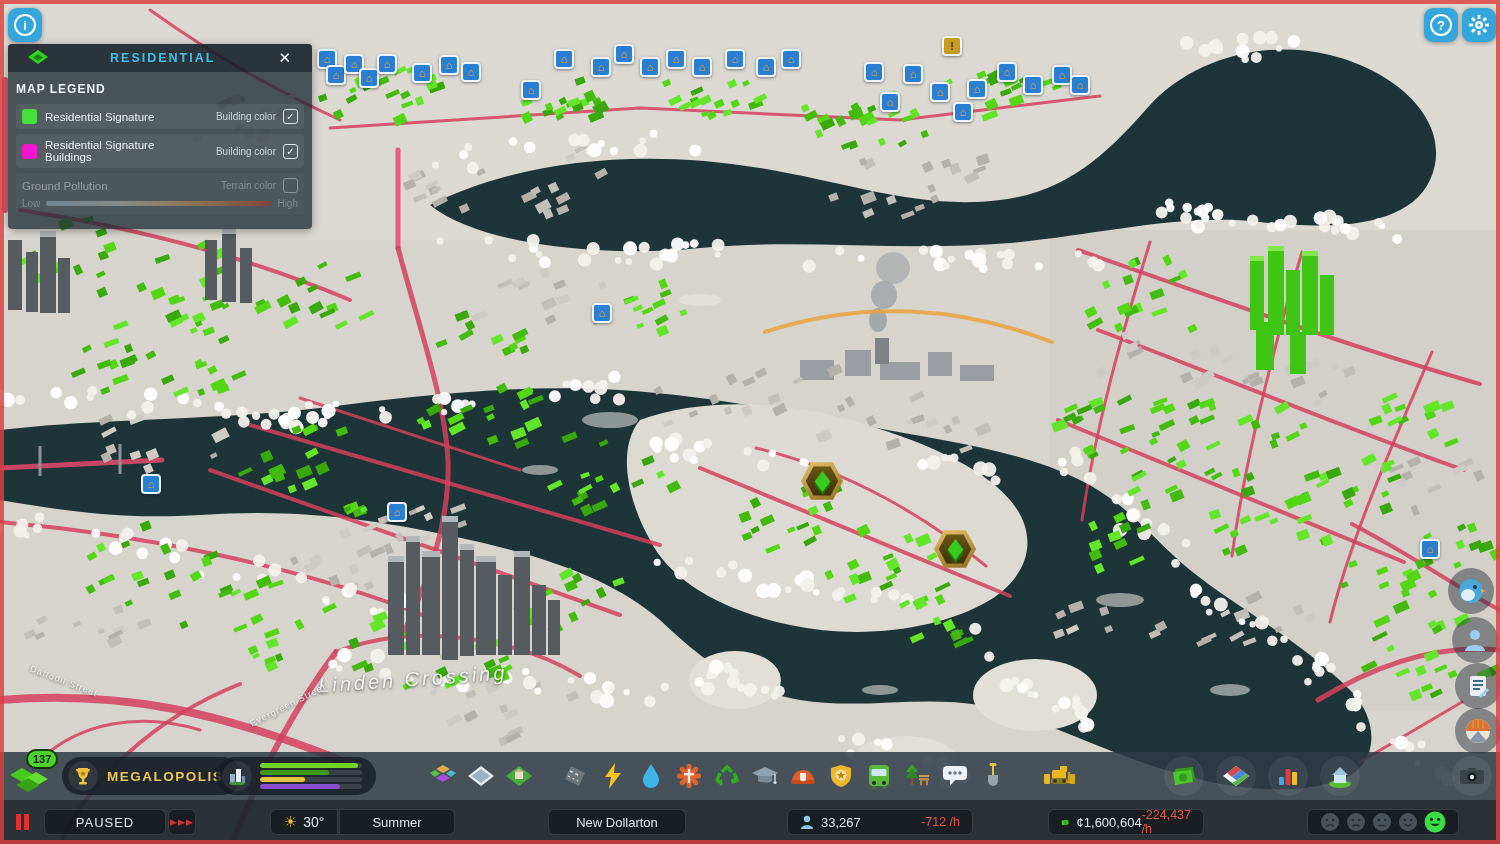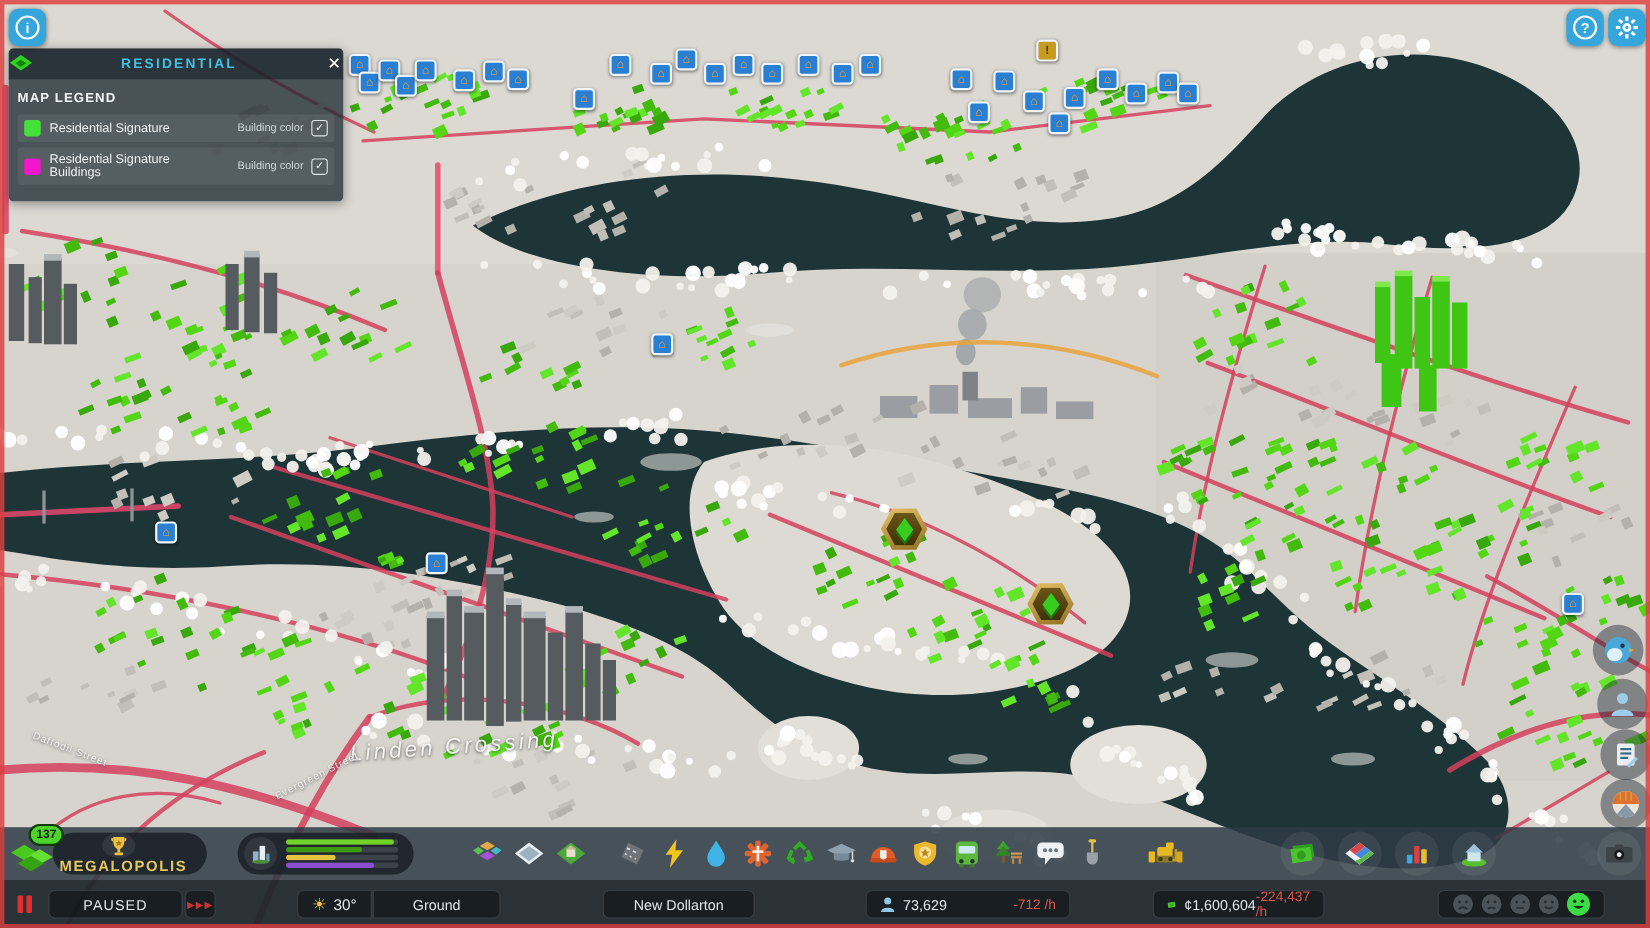--- a/index.html
+++ b/index.html
@@ -30,21 +30,21 @@
   
   #pause-border{position:absolute;inset:0;border:4px solid rgba(221,62,62,.82);pointer-events:none;z-index:60;}
   
   .blue-btn{position:absolute;width:34px;height:34px;border-radius:9px;background:#35a6dc;z-index:30;
             display:flex;align-items:center;justify-content:center;box-shadow:0 1px 4px rgba(0,0,0,.35);cursor:pointer;}
   .circ-glyph{width:22px;height:22px;border-radius:50%;border:2px solid #fff;color:#fff;display:flex;
             align-items:center;justify-content:center;font-size:13px;font-weight:bold;box-sizing:border-box;}
   
   #legend{position:absolute;left:8px;top:44px;width:304px;z-index:25;
           background:rgba(32,43,52,.78);border-radius:4px;color:#e8edf1;box-shadow:0 2px 10px rgba(0,0,0,.35);}
-  #legend-header{height:28px;background:rgba(14,22,30,.5);display:flex;align-items:center;padding:0 0;border-radius:4px 4px 0 0;justify-content:space-between;}
+  #legend-header{height:28px;background:rgba(14,22,30,.5);display:flex;align-items:center;padding:0 19px;border-radius:4px 4px 0 0;justify-content:space-between;}
   #legend-title{flex:1;text-align:center;color:#3fc1e8;font-size:12.5px;font-weight:bold;letter-spacing:2px;}
   #legend-close{color:#fff;font-size:15px;font-weight:bold;cursor:pointer;padding:0 2px;}
   #legend-body{padding:6px 8px 10px;}
   #legend-section{font-size:12px;font-weight:bold;letter-spacing:1px;margin:4px 0 8px;color:#f2f5f7;}
   .lg-row{background:rgba(255,255,255,.07);border-radius:3px;padding:5px 6px;margin-bottom:5px;
           display:flex;align-items:center;font-size:11.5px;}
   .swatch{width:15px;height:15px;border-radius:3px;margin-right:8px;flex:0 0 auto;}
   .sw-res{background:#45e03a;} .sw-sig{background:#ef16cb;}
   .lg-label{flex:1;color:#eef2f5;}
   .lg-type{font-size:10px;color:#cdd6dd;margin-right:7px;padding-left:44px;}
@@ -59,21 +59,21 @@
   
   .side-btn{position:absolute;width:46px;height:46px;border-radius:50%;background:rgba(28,38,46,.45);
             display:flex;align-items:center;justify-content:center;z-index:20;cursor:pointer;}
   
   #toolbar{position:absolute;left:0;right:0;top:752px;height:48px;background:rgba(45,57,68,.85);z-index:40;}
   .tb-abs{position:absolute;top:0;height:48px;display:flex;align-items:center;}
   #milestone-wrap{left:8px;}
   #milestone-badge{position:absolute;left:18px;top:-3px;background:#4fd32c;color:#0c2402;border:2px solid #0e3a04;
             font-size:11px;font-weight:bold;border-radius:10px;padding:0 5px;height:16px;line-height:16px;z-index:2;text-align:center;}
   .pill{background:rgba(22,29,36,.8);border-radius:22px;display:flex;align-items:center;height:38px;}
-  #megalopolis-pill{position:absolute;left:48px;top:5px;padding:0 18px 0 6px;flex-direction:column;}
+  #megalopolis-pill{position:absolute;left:62px;top:5px;padding:0 18px 0 6px;}
   .round-ic{width:30px;height:30px;border-radius:50%;background:rgba(255,255,255,.08);display:flex;align-items:center;justify-content:center;margin-right:9px;}
   #megalopolis-label{color:#e8c75a;font-size:13.5px;font-weight:bold;letter-spacing:1.5px;}
   #progress-pill{position:absolute;left:216px;top:5px;padding:0 14px 0 6px;width:140px;}
   .pbar{height:5px;border-radius:3px;margin:2px 0;background:rgba(255,255,255,.13);position:relative;overflow:hidden;}
   .pbar>span{position:absolute;left:0;top:0;bottom:0;border-radius:3px;}
   .tb-icon{width:38px;height:48px;display:flex;align-items:center;justify-content:center;cursor:pointer;}
   .tb-circle{width:40px;height:40px;border-radius:50%;background:rgba(255,255,255,.07);display:flex;align-items:center;justify-content:center;}
   
   #statusbar{position:absolute;left:0;right:0;top:800px;height:44px;background:rgba(31,38,46,.94);z-index:41;
              color:#dfe6ec;font-size:13px;}
@@ -1331,20 +1331,32 @@
     </div>
 
     <div class="lg-row">
       <span class="swatch sw-sig"></span>
       <span class="lg-label">Residential Signature Buildings</span>
       <span class="lg-type">Building color</span>
       <span class="checkbox checked"></span>
     </div>
 
 
+    <div class="lg-block lg-disabled">
+      <div class="lg-block-top">
+        <span class="lg-label">Ground Pollution</span>
+        <span class="lg-type">Terrain color</span>
+        <span class="checkbox"></span>
+      </div>
+      <div class="lg-scale">
+        <span>Low</span>
+        <span class="bar" style="background: linear-gradient(90deg, rgb(158, 196, 220), rgb(216, 212, 196), rgb(224, 154, 80), rgb(192, 57, 28));"></span>
+        <span>High</span>
+      </div>
+    </div>
   </div>
 </div>
 
 <div class="side-btn" style="left:1448px;top:568px;">
   <svg width="30" height="30" viewBox="0 0 30 30">
     <circle cx="15" cy="15" r="12" fill="#4aa8d8"></circle>
     <ellipse cx="12" cy="19" rx="7" ry="6" fill="#dff0f8"></ellipse>
     <circle cx="19" cy="11" r="2" fill="#163a4c"></circle>
     <polygon points="25,13 30,15 25,17" fill="#e8a23c"></polygon>
   </svg>
@@ -1627,33 +1639,33 @@
   </div>
   <div class="sb-item sb-pill" style="left:168px;width:28px;padding:0;">
     <span id="speed-btn">▶▶▶</span>
   </div>
 
   <div class="sb-item sb-pill" style="left:270px;width:68px;border-radius:6px 0 0 6px;">
     <span class="sun">☀</span>
     <span style="font-size:14px;">30°</span>
   </div>
   <div class="sb-item sb-pill" style="left:339px;width:116px;border-radius:0 6px 6px 0;">
-    <span>Ground</span>
+    <span>Summer</span>
   </div>
 
   <div class="sb-item sb-pill" style="left:548px;width:138px;">
     <span>New Dollarton</span>
   </div>
 
   <div class="sb-item sb-pill" style="left:787px;width:186px;justify-content:flex-start;">
     <svg width="14" height="15" viewBox="0 0 14 15" style="margin-right:7px;">
       <circle cx="7" cy="4" r="3.2" fill="#8ec8e8"></circle>
       <path d="M1,14 C1,9 13,9 13,14 Z" fill="#8ec8e8"></path>
     </svg>
-    <span>73,629</span>
+    <span>33,267</span>
     <span class="rate-neg" style="margin-left:auto;">-712 /h</span>
   </div>
 
   <div class="sb-item sb-pill" style="left:1048px;width:156px;justify-content:flex-start;">
     <svg width="18" height="13" viewBox="0 0 18 13" style="margin-right:7px;">
       <polygon points="2,2 15,0.5 16.5,9 3.5,11" fill="#2f9e1e"></polygon>
       <polygon points="1,3.5 14,2 15.5,10.5 2.5,12.5" fill="#4cc42e"></polygon>
       <circle cx="8.5" cy="7.2" r="2.6" fill="#2f9e1e"></circle>
     </svg>
     <span>¢1,600,604</span>

